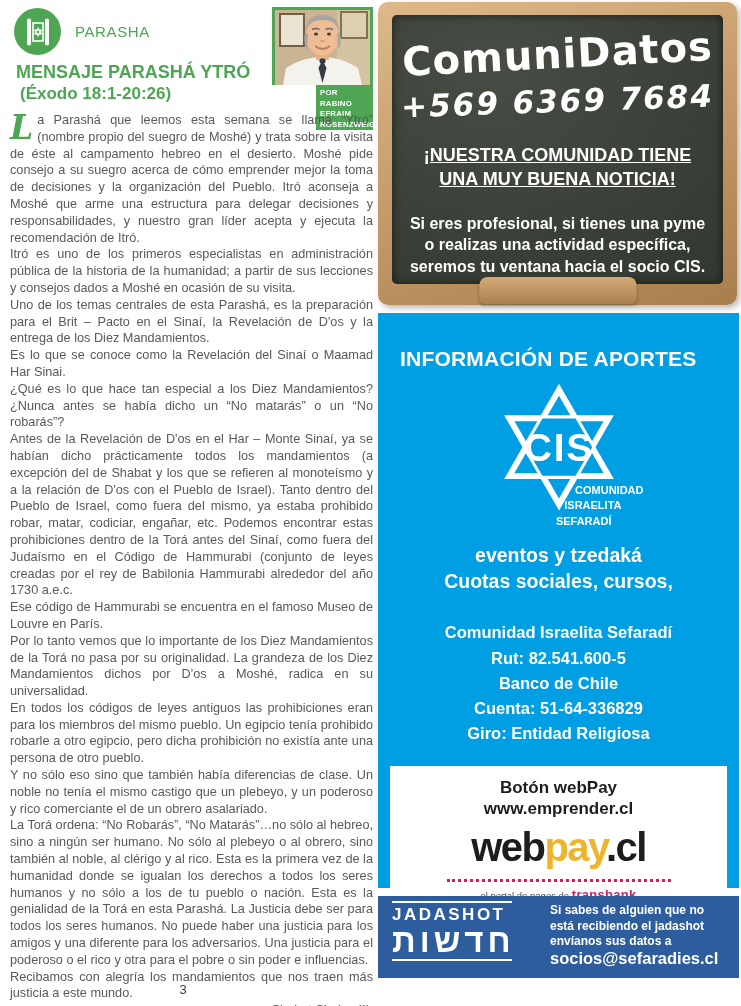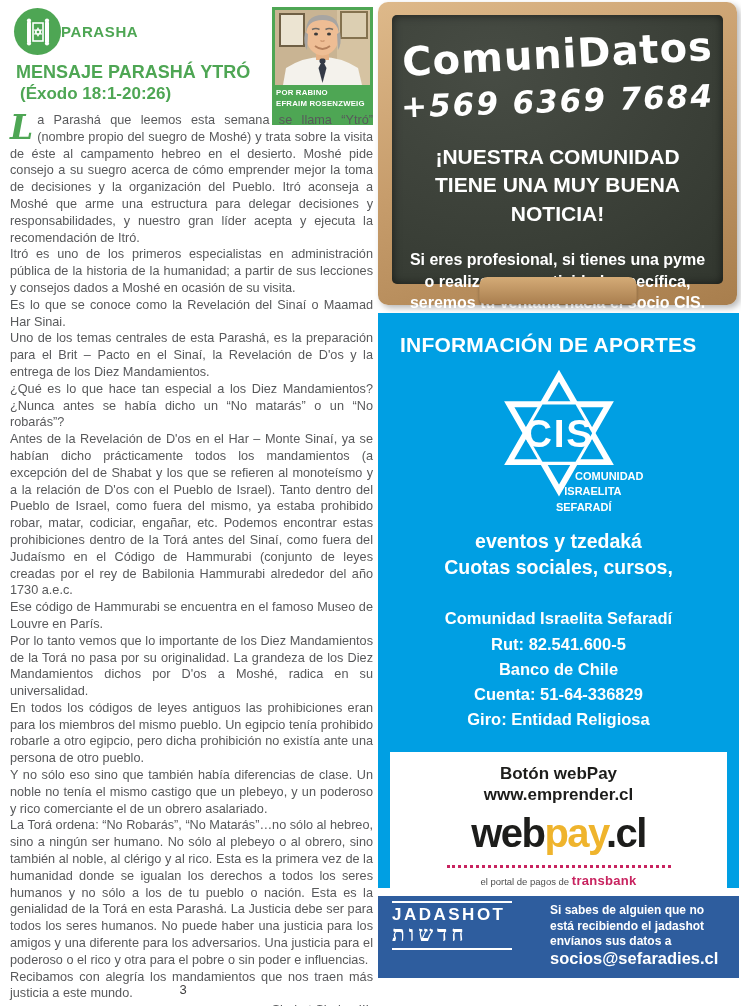--- a/index.html
+++ b/index.html
@@ -2,26 +2,26 @@
 <html><head>
 <meta charset="utf-8">
 <style>
   html,body { margin:0; padding:0; }
   body { font-family:"Liberation Sans", sans-serif; background:#fff; }
   .page { position:relative; width:741px; height:1006px; background:#ffffff; overflow:hidden; }
 
   
   .section-header { position:absolute; left:14px; top:8px; display:flex; align-items:center; }
   .torah-circle { width:47px; height:47px; border-radius:50%; background:#4ea654; display:flex; align-items:center; justify-content:center; }
-  .section-label { margin-left:0; color:#4ea654; font-weight:bold; font-size:15px; letter-spacing:.6px; }
+  .section-label { margin-left:14px; color:#4ea654; font-weight:normal; font-size:15px; letter-spacing:.6px; }
 
   .photo-card { position:absolute; left:272px; top:7px; width:101px; }
   .photo-frame { border:3px solid #4ea654; border-bottom:none; }
   .photo-frame svg { display:block; }
-  .photo-caption { background:#4ea654; color:#fff; font-size:7.8px; font-weight:bold; line-height:1.35; padding:3px 4px 16px; letter-spacing:.2px; }
+  .photo-caption { background:#4ea654; color:#fff; font-size:7.8px; font-weight:bold; line-height:1.35; padding:3px 4px 0; letter-spacing:.2px;margin-left:44px; }
 
   .article-title { position:absolute; left:16px; top:62px; color:#4ea654; font-weight:bold; font-size:18px; line-height:21px; }
   .article-subtitle { padding-left:4px; font-size:17px; }
 
   .article-body { position:absolute; left:10px; top:112px; width:363px; color:#58595b; font-size:12.7px; line-height:16.8px; text-align:justify; }
   .article-body p { margin:0; }
   .dropcap { float:left; font-family:"DejaVu Serif", serif; font-weight:bold; font-style:italic; color:#4ea654; font-size:33px; line-height:27px; padding:2px 4px 0 0; }
   .signoff { text-align:right; margin-top:15px; padding-right:4px; }
 
   .page-number { position:absolute; left:0; right:375px; bottom:9px; text-align:center; font-size:13px; color:#404040; }
@@ -35,45 +35,45 @@
     background:linear-gradient(160deg,#deb98a 0%,#c79d6c 45%,#a87e4d 100%);
     box-shadow:3px 3px 6px rgba(0,0,0,.28); }
   .cb-board { position:absolute; left:14px; top:13px; right:14px; bottom:21px; border-radius:5px;
     background:radial-gradient(120% 120% at 30% 20%, #474c44 0%, #3a3f37 55%, #2f342c 100%);
     box-shadow:inset 0 0 10px rgba(0,0,0,.55); color:#fff; text-align:center; }
   .cb-tray { position:absolute; left:50%; transform:translateX(-50%); bottom:1px; width:157px; height:27px;
     border-radius:8px 8px 5px 5px; background:linear-gradient(180deg,#d4ab77,#aa7f4f);
     box-shadow:0 2px 3px rgba(0,0,0,.25); }
   .cb-title { font-family:"DejaVu Sans", sans-serif; font-weight:bold; font-size:40px; letter-spacing:1px; transform:rotate(-3deg); margin-top:16px; }
   .cb-phone { font-family:"DejaVu Sans", sans-serif; font-weight:bold; font-style:italic; font-size:31px; letter-spacing:2px; transform:rotate(-2deg); margin-top:6px; }
-  .cb-headline { margin-top:24px; font-size:21px; font-weight:bold; line-height:1.35; padding:0 26px; }
+  .cb-headline { margin-top:24px; font-size:18px; font-weight:bold; line-height:1.35; padding:0 26px;text-decoration:underline; }
   .cb-body { margin-top:21px; font-size:16px; font-weight:bold; line-height:1.35; padding:0 14px; }
 
   
   .blue-box { position:absolute; top:313px; left:0; width:361px; height:575px; background:#009fe3; color:#fff; }
-  .aportes-heading { padding:20px 0 0 22px; font-size:21px; font-weight:bold; letter-spacing:.2px; }
+  .aportes-heading { padding:34px 0 0 22px; font-size:21px; font-weight:bold; letter-spacing:.2px; }
   .cis-logo { position:relative; width:170px; margin:12px auto 0; height:142px; }
   .cis-org { position:absolute; right:0px; bottom:-4px; text-align:right; font-size:11px; font-weight:bold; line-height:1.4; }
   .cis-org .l1 { margin-right:0; } .cis-org .l2 { margin-right:22px; } .cis-org .l3 { margin-right:32px; }
   .services { margin-top:18px; text-align:center; font-size:19.5px; font-weight:bold; line-height:1.32; }
   .contact { margin-top:26px; text-align:center; font-size:16.5px; font-weight:bold; line-height:1.52; }
   .webpay-card { margin:20px 12px 0; background:#fff; color:#1d1d1b; text-align:center; padding:11px 0 12px; }
   .wp-line { font-size:17px; font-weight:bold; line-height:1.25; }
   .webpay-logo { margin-top:8px; font-size:40px; font-weight:bold; letter-spacing:-1.5px; line-height:1; }
   .webpay-logo .pay { color:#efb42d; }
   .wp-dots { width:224px; border-top:3px dotted #c8235f; margin:12px auto 5px; }
   .wp-tagline { font-size:9.5px; color:#4d4d4d; }
   .wp-tagline .brand { font-size:13px; font-weight:bold; color:#c8235f; letter-spacing:.3px; }
 
   
   .jadashot { position:absolute; top:896px; left:0; width:361px; height:82px; background:#2e5d9e; color:#fff; display:flex; overflow:hidden; }
   .jd-left { width:152px; padding:5px 0 8px 14px; }
   .jd-line { width:120px; height:2px; background:#fff; }
   .jd-title { font-size:17px; font-weight:bold; letter-spacing:2.5px; margin:2px 0 0; }
-  .jd-hebrew { font-family:Liberation Serif, serif; font-size:21px; font-weight:bold; letter-spacing:4px; line-height:.95; margin:0 0 3px; }
+  .jd-hebrew { font-family:Liberation Sans, sans-serif; font-size:33px; font-weight:bold; letter-spacing:4px; line-height:.95; margin:0 0 3px; }
   .jd-right { flex:1; padding:7px 4px 0 6px; font-size:12px; font-weight:bold; line-height:15.5px; }
   .jd-email { font-size:16.5px; font-weight:bold; margin-top:1px; }
 </style>
 </head>
 <body>
 
 <div class="page">
 
   <div class="section-header">
     <div class="torah-circle">
@@ -123,22 +123,22 @@
   </div>
 
   <div class="article-title">
     <div>MENSAJE PARASHÁ YTRÓ</div>
     <div class="article-subtitle">(Éxodo 18:1-20:26)</div>
   </div>
 
   <div class="article-body">
     <p><span class="dropcap">L</span><span>a Parashá que leemos esta semana se llama “Ytró” (nombre propio del suegro de Moshé) y trata sobre la visita de éste al campamento hebreo en el desierto.  Moshé pide consejo a su suegro acerca de cómo emprender mejor la toma de decisiones y la organización del Pueblo. Itró aconseja a Moshé que arme una estructura para delegar decisiones y responsabilidades, y nuestro gran líder acepta y ejecuta la recomendación de Itró.</span></p>
     <p>Itró es uno de los primeros especialistas en administración pública de la historia de la humanidad; a partir de sus lecciones y consejos dados a Moshé en ocasión de su visita.</p>
+    <p>Uno de los temas centrales de esta Parashá,  es la preparación para el Brit – Pacto en el Sinaí, la Revelación de D'os y la entrega de los Diez Mandamientos.</p>
     <p>Es lo que se conoce como la Revelación del Sinaí o Maamad Har Sinai.</p>
-    <p>Uno de los temas centrales de esta Parashá,  es la preparación para el Brit – Pacto en el Sinaí, la Revelación de D'os y la entrega de los Diez Mandamientos.</p>
     <p>¿Qué es lo que hace tan especial a los Diez Mandamientos? ¿Nunca antes se había dicho un “No matarás” o un “No robarás”?</p>
     <p>Antes de la Revelación de D'os en el Har – Monte Sinaí,  ya se habían dicho prácticamente todos los mandamientos (a excepción del de Shabat y los que se refieren al monoteísmo y a la relación de D'os con el Pueblo de Israel). Tanto dentro del Pueblo de Israel, como fuera del mismo, ya estaba prohibido robar, matar, codiciar, engañar, etc. Podemos encontrar estas prohibiciones dentro de la Torá antes del Sinaí, como fuera del Judaísmo en el Código de Hammurabi (conjunto de leyes creadas por el rey de Babilonia Hammurabi alrededor del año 1730 a.e.c.</p>
     <p>Ese código de Hammurabi se encuentra en el famoso Museo de Louvre en París.</p>
     <p>Por lo tanto vemos que lo importante de los Diez Mandamientos de la Torá no pasa por su originalidad. La grandeza de los Diez Mandamientos dichos por D'os a Moshé,  radica en su universalidad.</p>
     <p>En todos los códigos de leyes antiguos las prohibiciones eran para los miembros del mismo pueblo. Un egipcio tenía prohibido robarle a otro egipcio, pero dicha prohibición no existía ante una persona de otro pueblo.</p>
     <p>Y no sólo eso sino que también había diferencias de clase. Un noble no tenía el mismo castigo que un plebeyo, y un poderoso y rico comerciante el de un  obrero asalariado.</p>
     <p>La Torá ordena: “No Robarás”, “No Matarás”…no sólo al hebreo, sino a ningún ser humano. No sólo al plebeyo o al obrero,  sino también al noble, al clérigo y al rico. Esta es la primera vez de la humanidad donde se igualan los derechos a todos los seres humanos y no sólo a los de tu pueblo o nación. Esta es la genialidad de la Torá en esta Parashá.  La Justicia debe ser para todos los seres humanos. No puede haber una justicia para los amigos y una diferente para los adversarios. Una justicia para el poderoso o el rico y otra para el pobre o sin poder e influencias.</p>
     <p>Recibamos con alegría los mandamientos que nos traen más justicia a este mundo.</p>
     <p class="signoff">Shabat Shalom!!!</p>
   </div>

